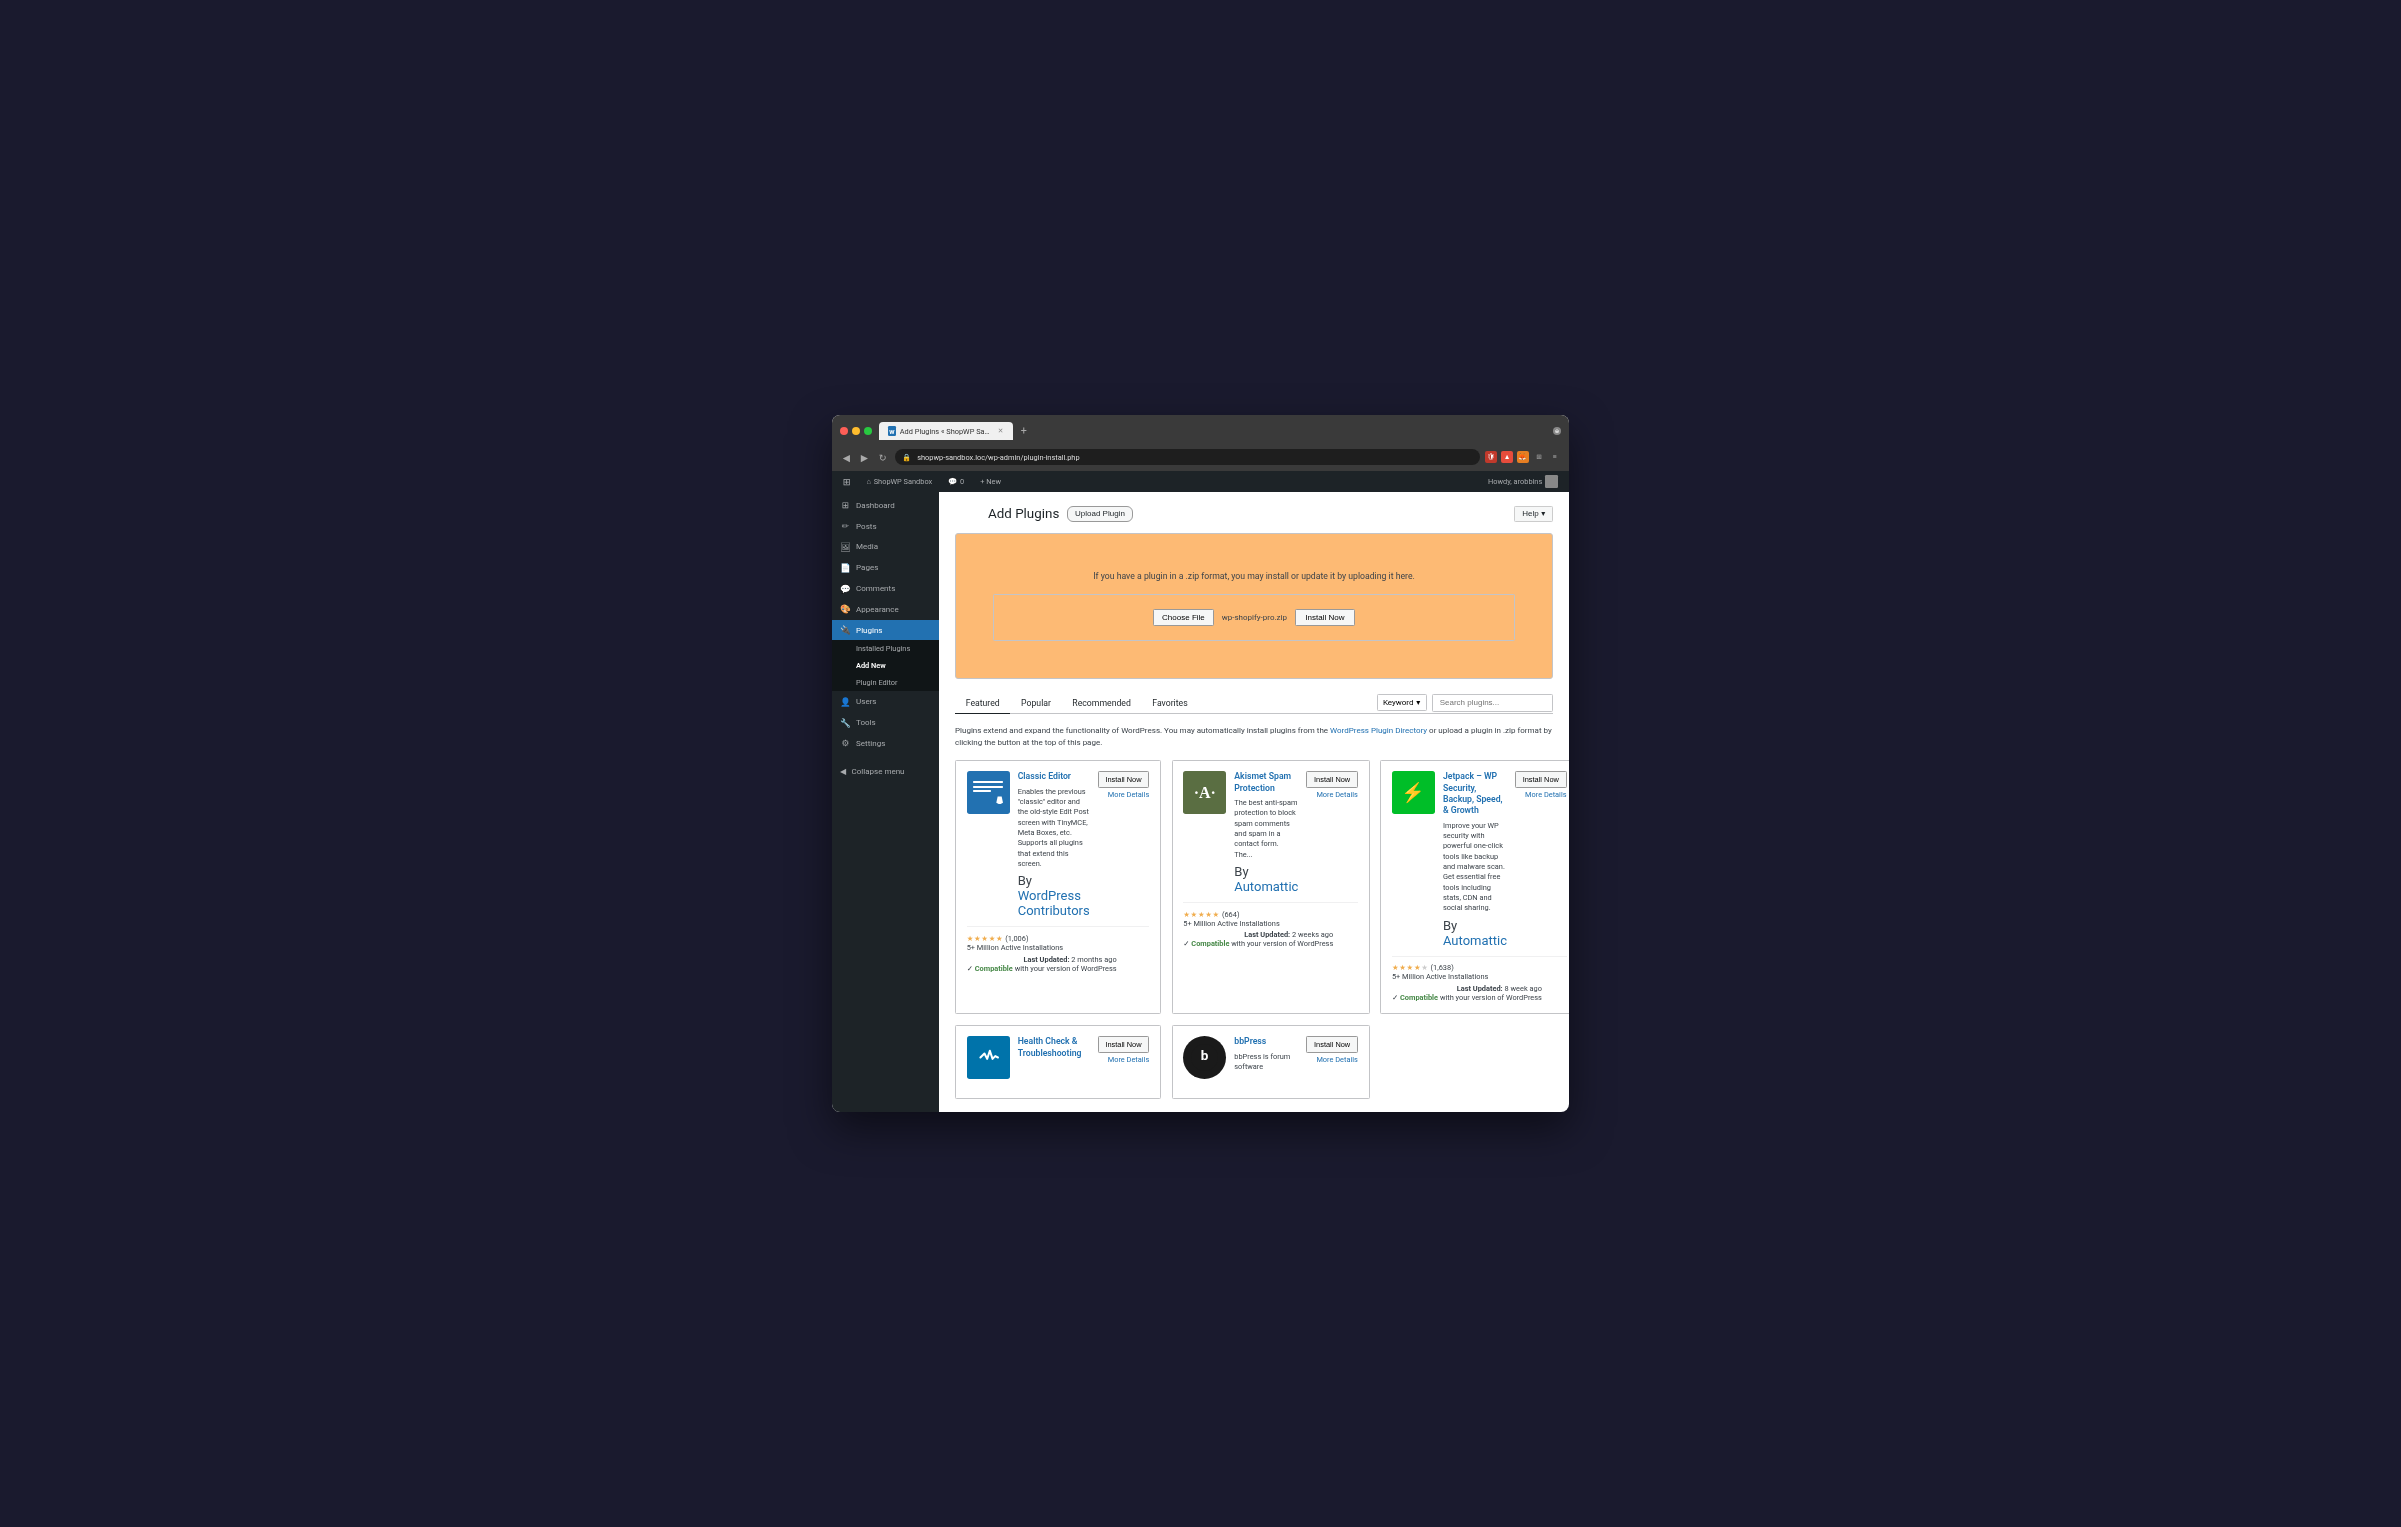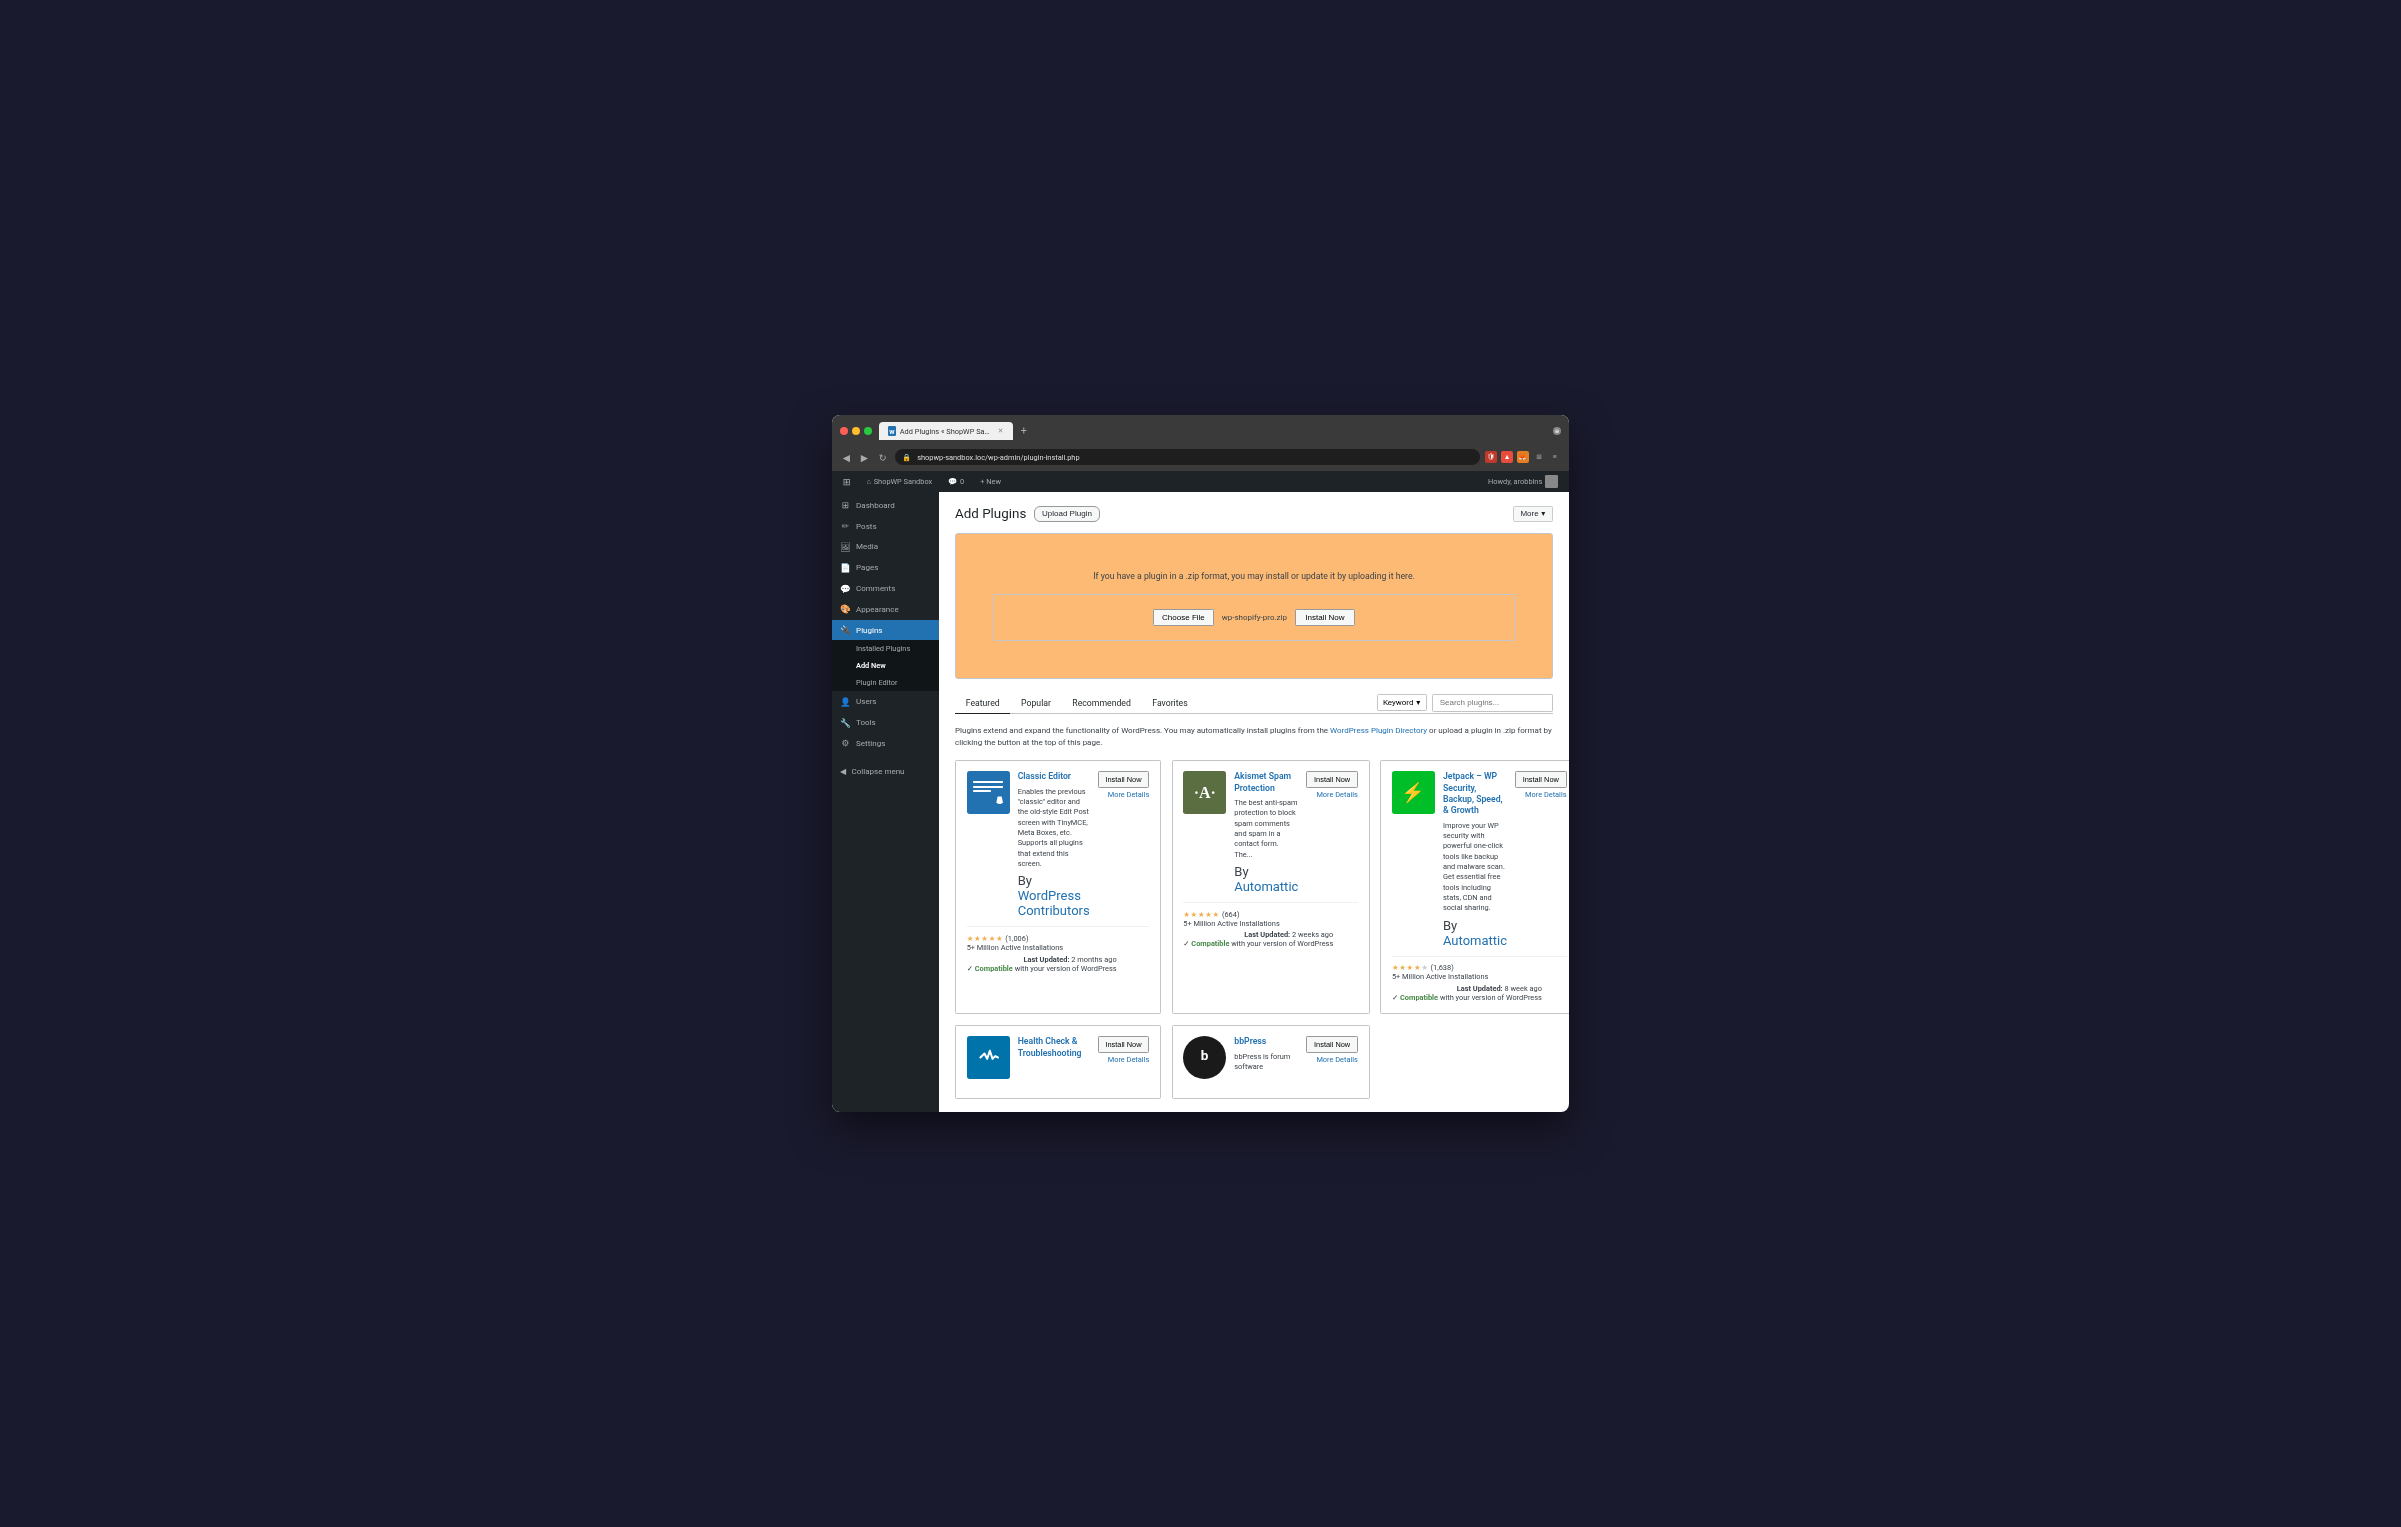--- a/index.html
+++ b/index.html
@@ -42,21 +42,21 @@
     .sidebar-item .item-icon { font-size: 8.7px; width: 10.7px; text-align: center; }
     .sidebar-submenu { list-style: none; background: #101517; }
     .sidebar-submenu li { padding: 4px 8px 4px 24px; color: #a7aaad; font-size: 7.4px; cursor: pointer; }
     .sidebar-submenu li.active { color: #fff; font-weight: 600; }
     .sidebar-collapse { padding: 5.4px 8px; display: flex; align-items: center; gap: 5.4px; cursor: pointer; color: #a7aaad; font-size: 8px; margin-top: 5.4px; }
 
     
     .main-content { flex: 1; overflow-y: auto; padding: 13.4px 16px; }
 
     
-    .page-header { display: flex; align-items: center; gap: 8px; margin-bottom: 10.7px; }
+    .page-header { display: flex; align-items: center; gap: 8px; margin-bottom: 10.7px; margin-left: 33px; }
     .page-title { font-size: 13.4px; font-weight: 400; color: #1d2327; }
     .upload-plugin-btn { background: #f6f7f7; border: 0.7px solid #999; border-radius: 6px; padding: 2.7px 6.7px; font-size: 8px; color: #1d2327; cursor: pointer; }
     .help-btn { margin-left: auto; background: #f6f7f7; border: 0.7px solid #ccc; border-radius: 1.3px; padding: 2.7px 6.7px; font-size: 8px; color: #1d2327; cursor: pointer; display: flex; align-items: center; gap: 2.7px; }
 
     
     .upload-section { background: #fdba74; border: 0.7px solid #c3c4c7; border-radius: 3px; padding: 37px; text-align: center; margin-bottom: 13.4px; }
     .upload-desc { font-size: 8.7px; color: #3c434a; margin-bottom: 13.4px; }
     .upload-form { display: flex; align-items: center; justify-content: center; gap: 8px; border: 0.7px solid #c3c4c7; border-radius: 1.3px; padding: 13.4px 27px; }
     .choose-file-btn { background: #f6f7f7; border: 0.7px solid #999; border-radius: 1.3px; padding: 3.4px 8px; font-size: 8px; cursor: pointer; }
     .file-name { font-size: 8px; color: #3c434a; }
@@ -228,21 +228,21 @@
           <span>Collapse menu</span>
         </div>
       </div>
 
       <div class="main-content">
 
         <div class="page-header">
           <h1 class="page-title">Add Plugins</h1>
           <button class="upload-plugin-btn">Upload Plugin</button>
           <button class="help-btn">
-            <span>More</span>
+            <span>Help</span>
             <span>▾</span>
           </button>
         </div>
 
         <div class="upload-section">
           <p class="upload-desc">If you have a plugin in a .zip format, you may install or update it by uploading it here.</p>
           <div class="upload-form">
             <button class="choose-file-btn">Choose File</button>
             <span class="file-name">wp-shopify-pro.zip</span>
             <button class="install-now-btn">Install Now</button>

